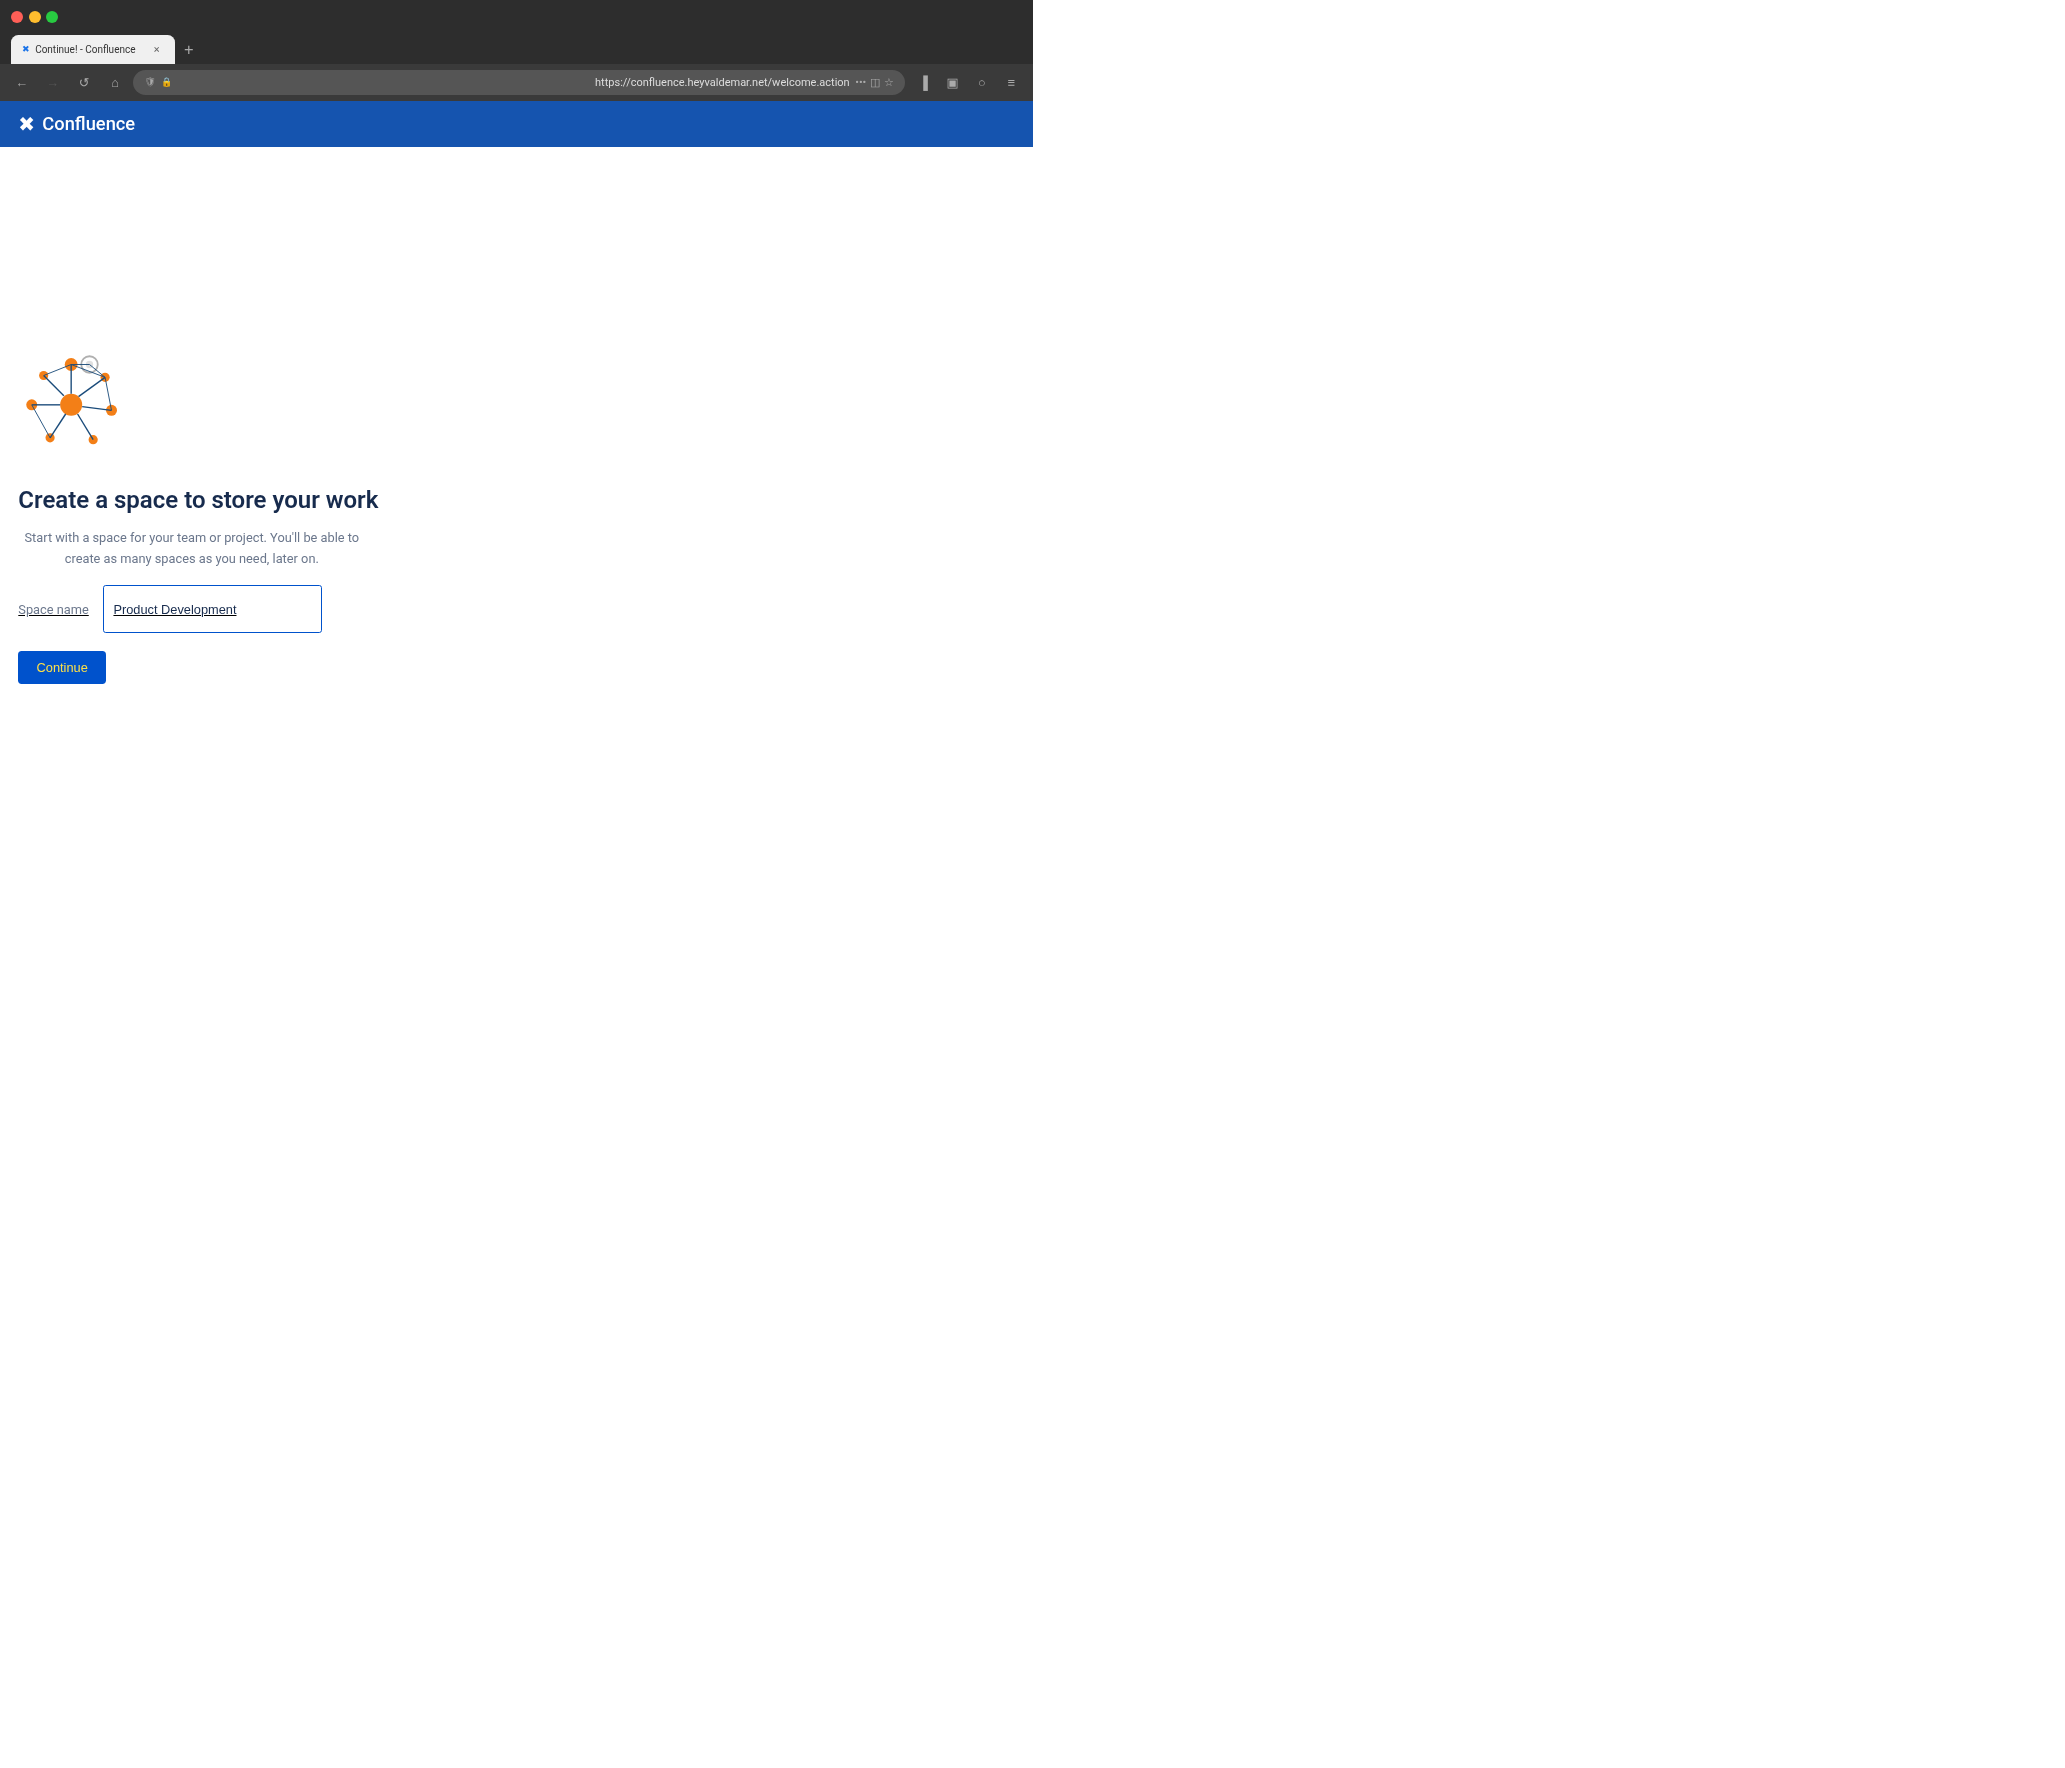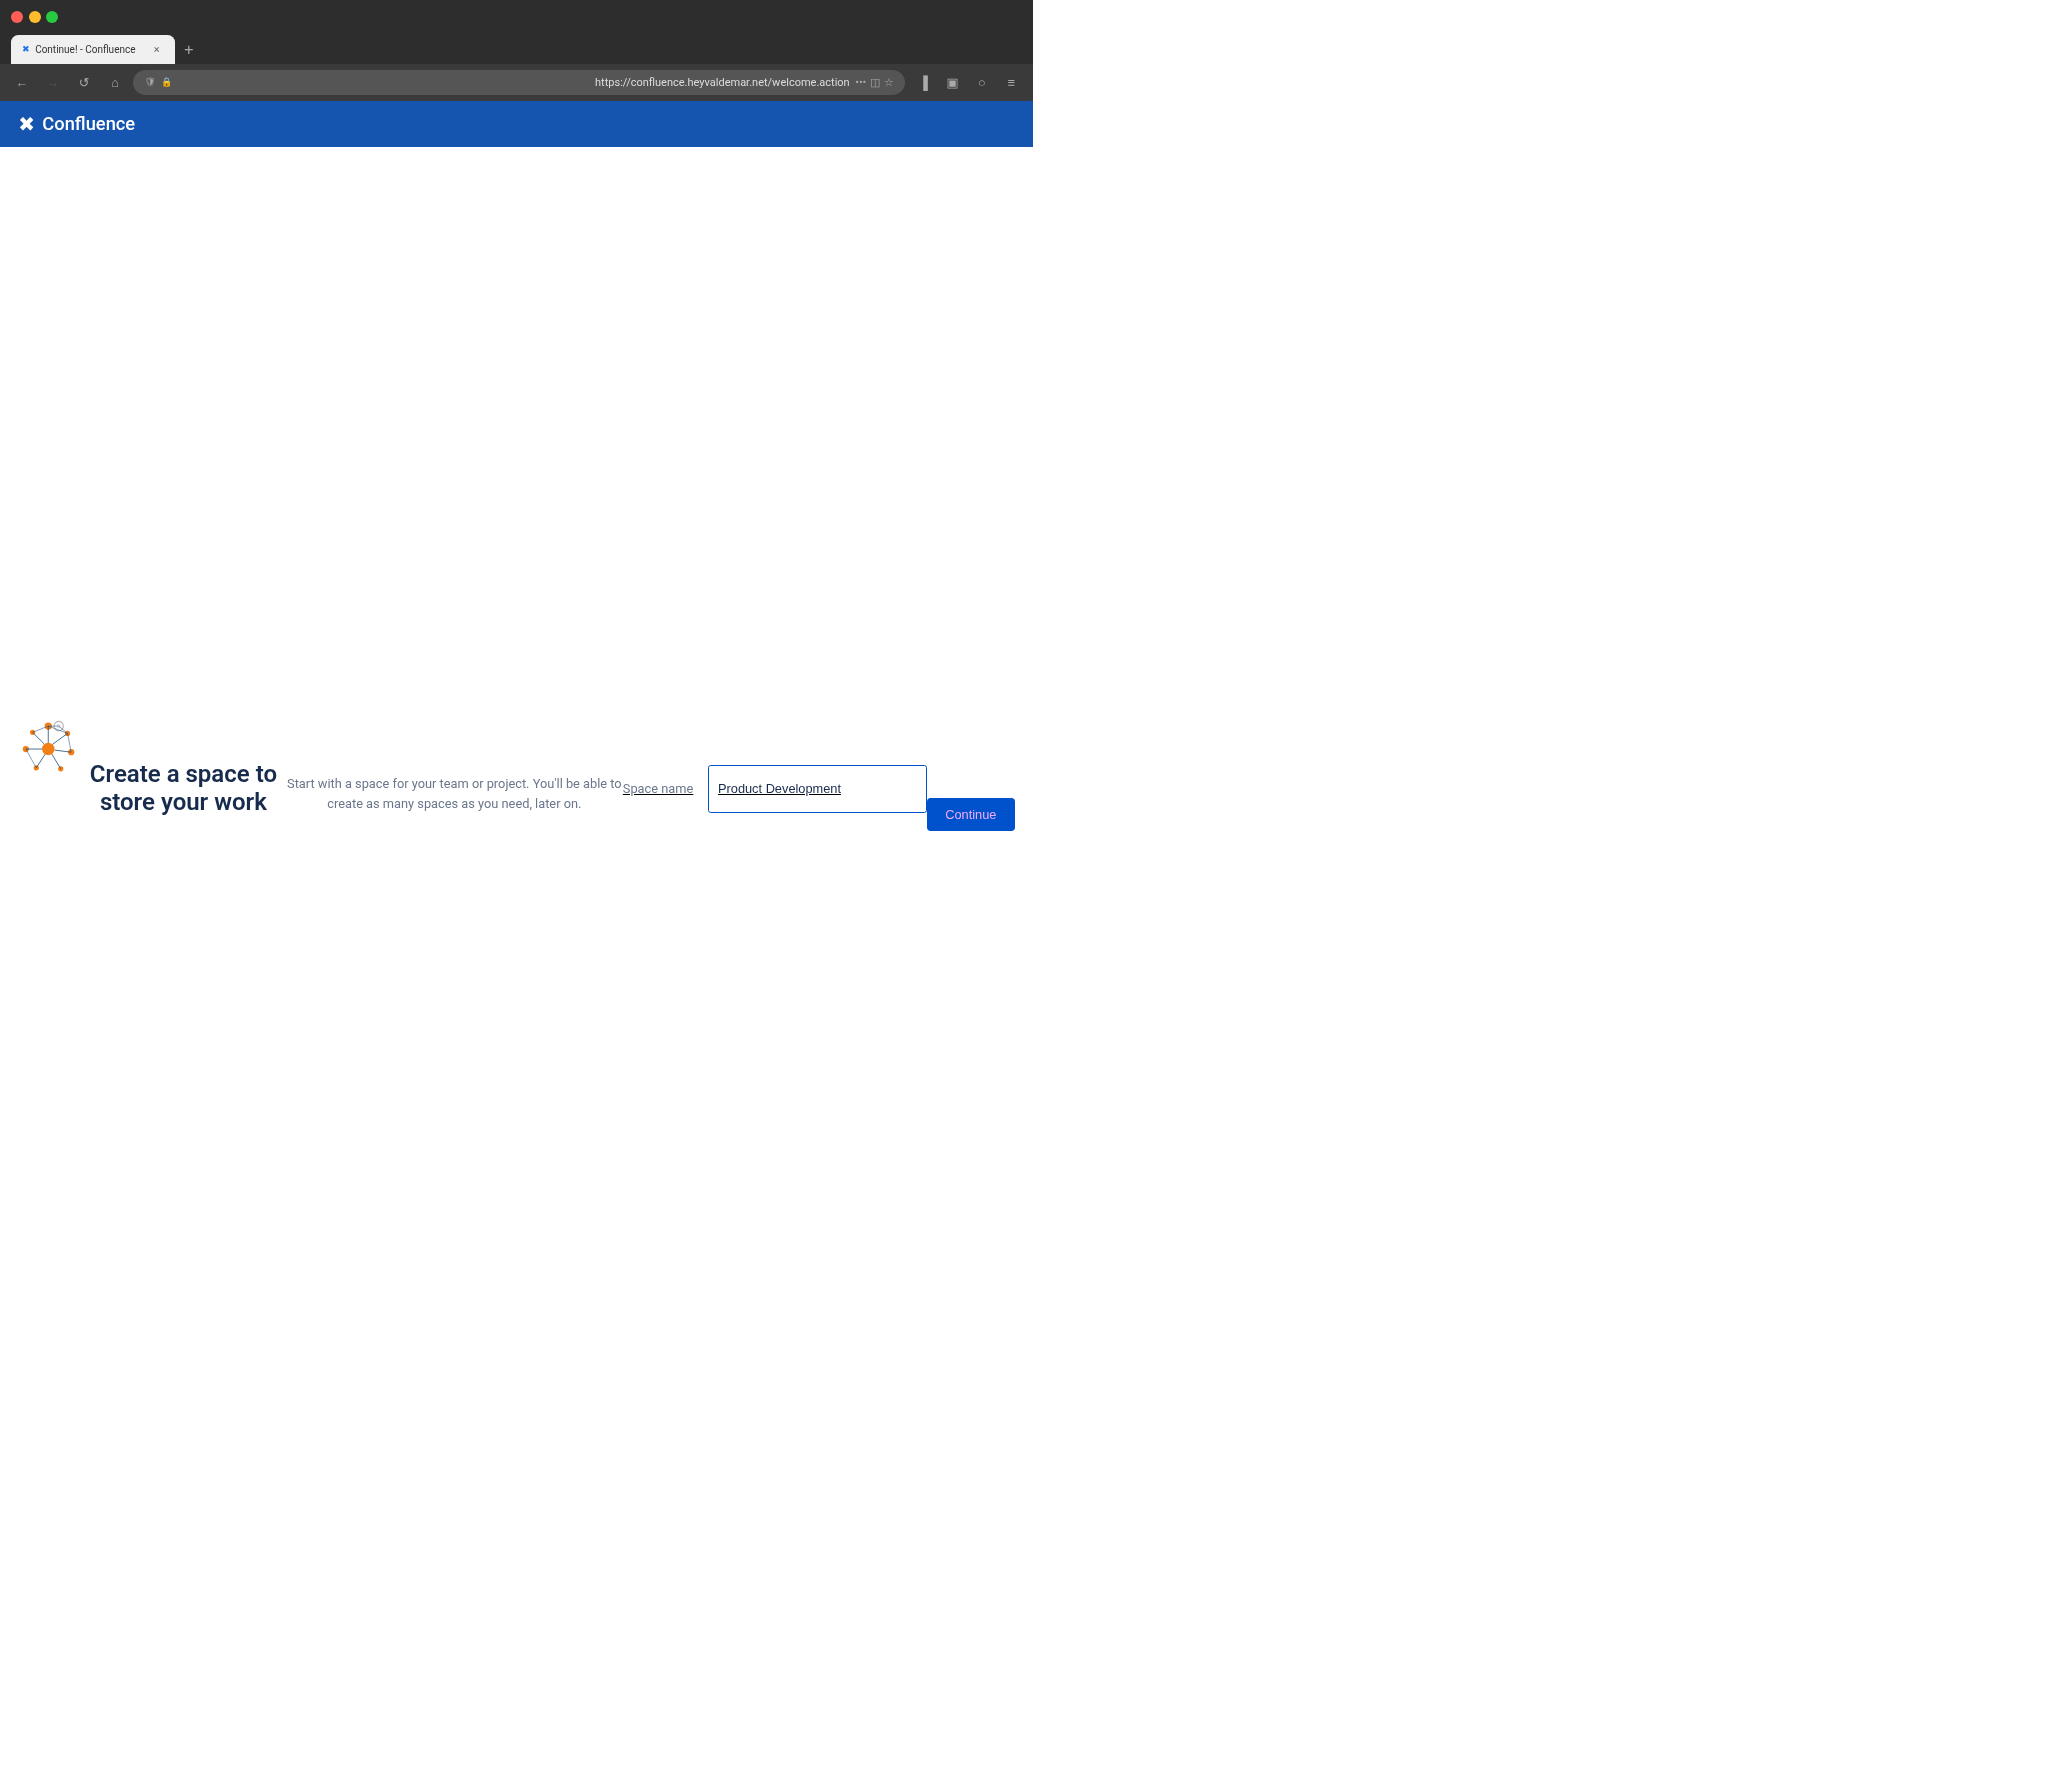--- a/index.html
+++ b/index.html
@@ -200,22 +200,22 @@
     }
 
     .confluence-icon {
       color: white;
       font-size: 20px;
     }
 
     
     .main-content {
       display: flex;
-      flex-direction: row;
-      align-items: flex-end;
+      flex-direction: column;
+      align-items: flex-start;
       justify-content: center;
       padding: 55px 18.3px;
       min-height: calc(884px - 33px - 29px - 37px - 46px);
     }
 
     .network-illustration {
       width: 110px;
       height: 110px;
       margin-bottom: 27.4px;
     }
@@ -257,21 +257,21 @@
       border: 1.4px solid #0052cc;
       border-radius: 2.7px;
       padding: 0 9.1px;
       font-size: 12.8px;
       color: #172b4d;
       outline: none;
     }
 
     .continue-btn {
       background: #0052cc;
-      color: #f0abfc;
+      color: #fde047;
       border: none;
       border-radius: 3.7px;
       padding: 7.3px 18.3px;
       font-size: 12.8px;
       font-weight: 500;
       cursor: pointer;
       height: 33px;
     }
   </style>
 </head>

